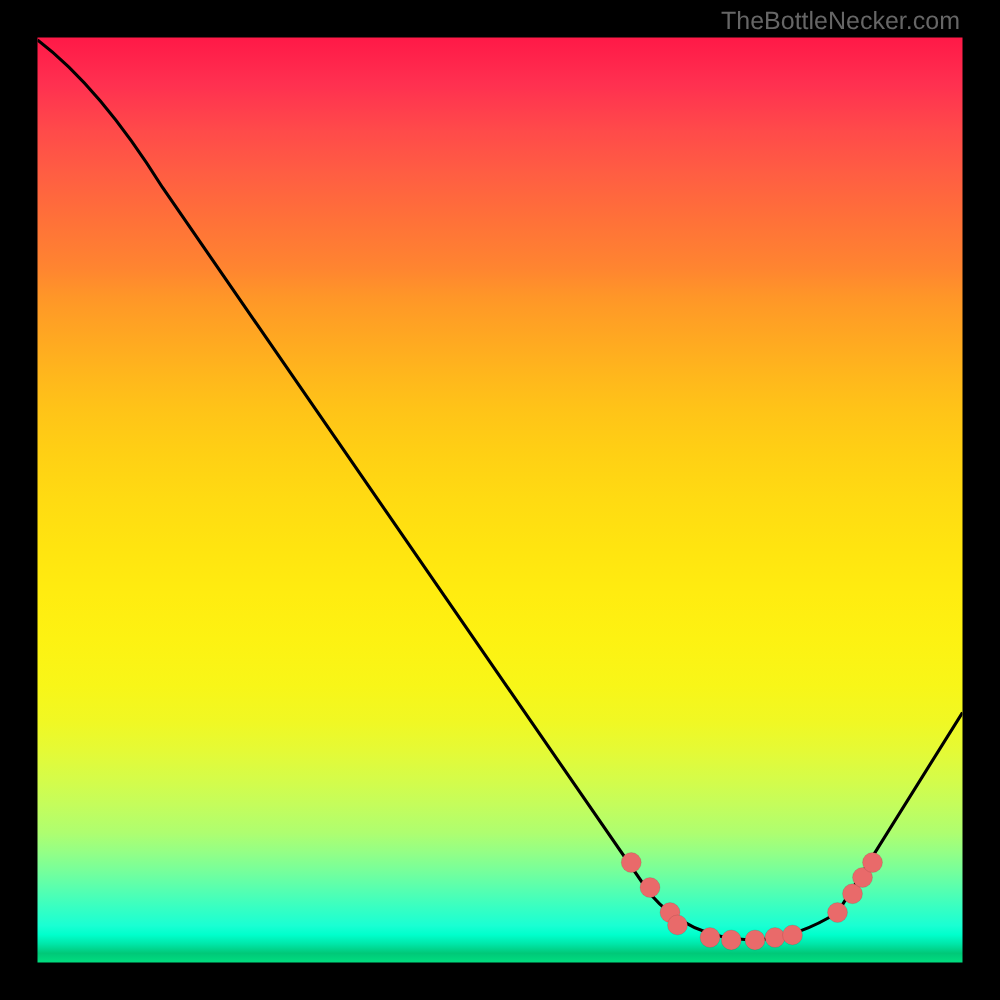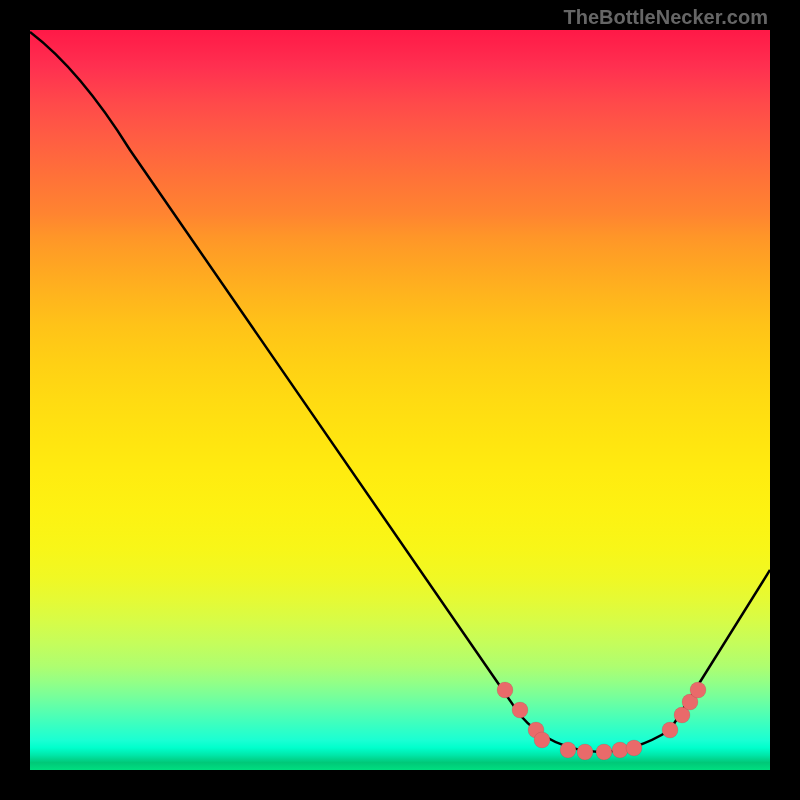--- a/index.html
+++ b/index.html
@@ -52,21 +52,21 @@
         #00c878 99%,
         #00de80 100%
       );
     }
     .watermark {
       position: absolute;
       top: 6px;
       right: 32px;
       color: #666;
       font-size: 20px;
-      font-weight: bold;
+      font-weight: normal;
     }
     .curve-svg {
       position: absolute;
       top: 0;
       left: 0;
       width: 740px;
       height: 740px;
     }
     .curve-line {
       fill: none;

